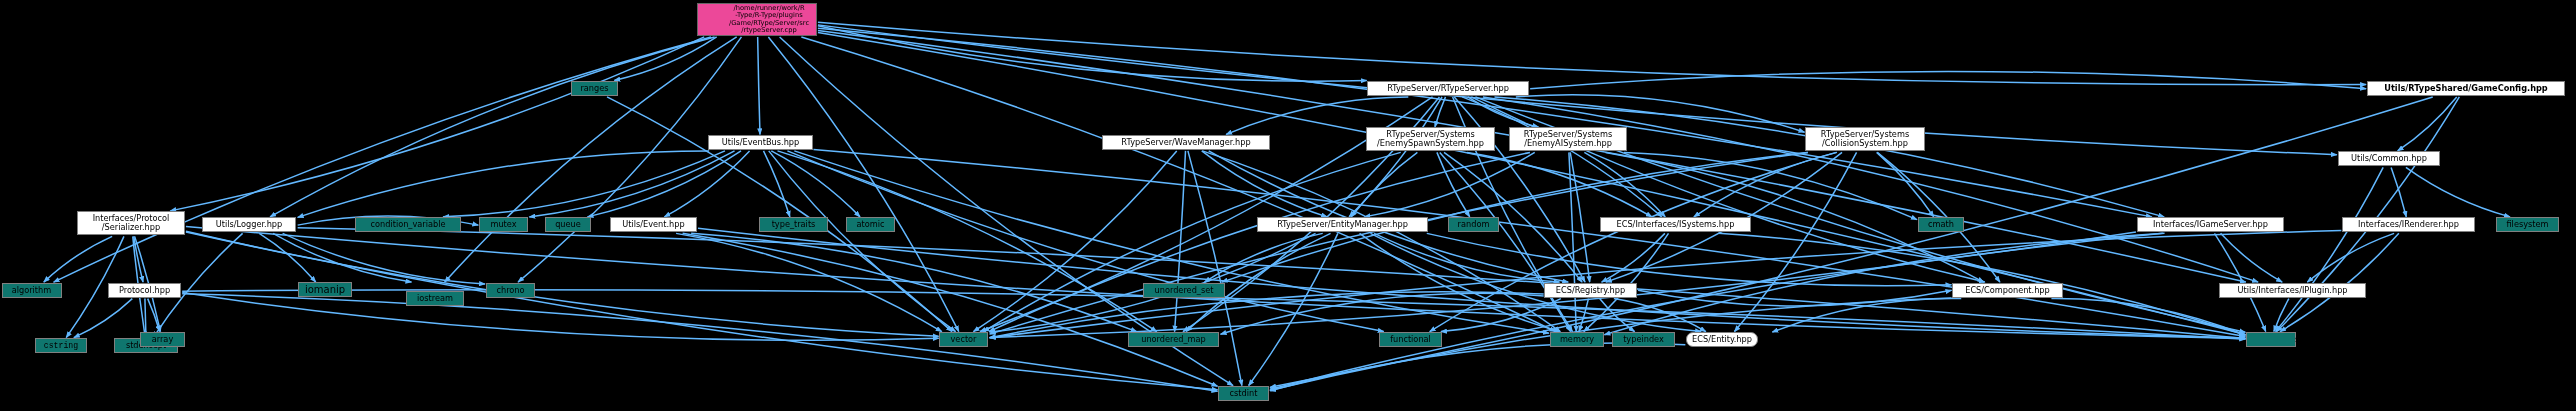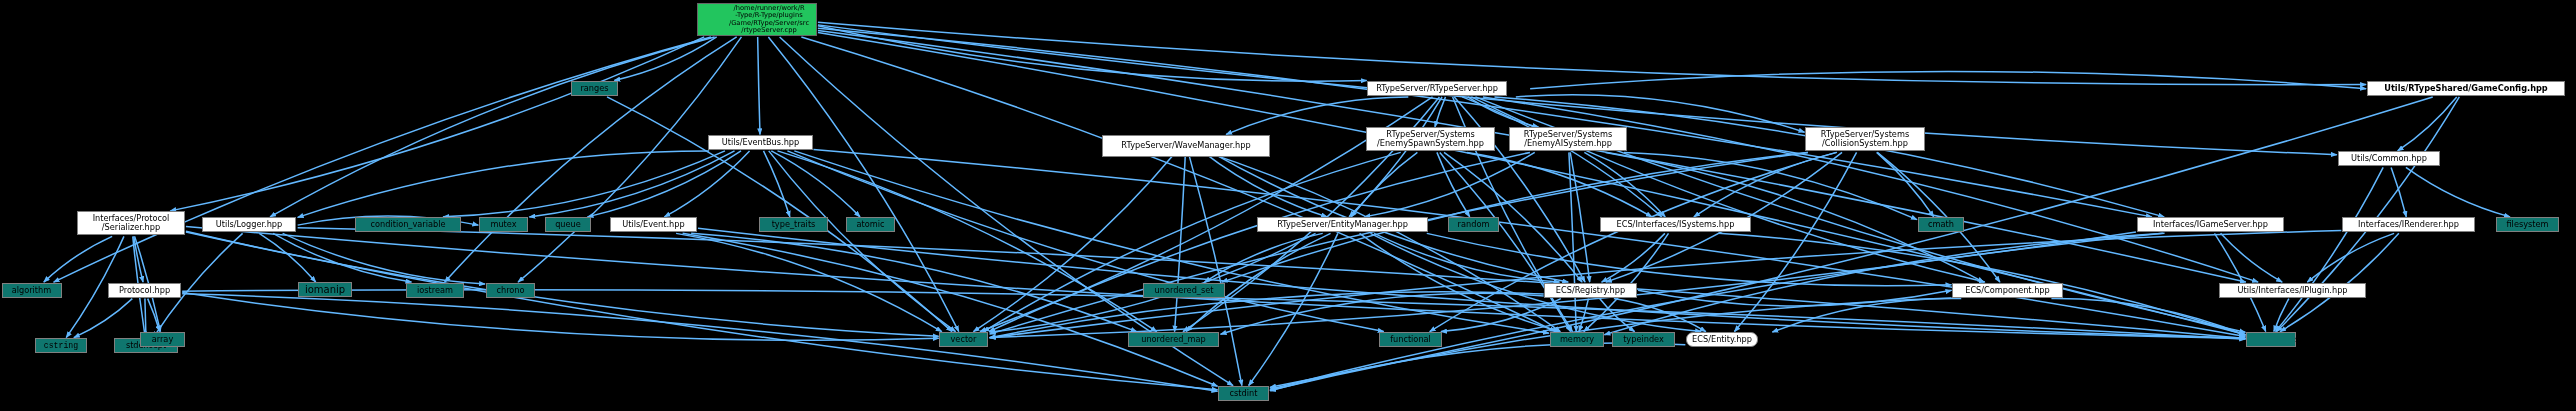--- a/index.html
+++ b/index.html
@@ -6,21 +6,21 @@
   html,body{margin:0;padding:0;background:#000;}
   #graph-root{position:relative;width:2576px;height:412px;background:#000;
               font-family:"DejaVu Sans","Liberation Sans",sans-serif;overflow:hidden;}
   #edge-layer{position:absolute;left:0;top:0;width:2576px;height:412px;}
   .node{position:absolute;box-sizing:border-box;
         display:flex;align-items:center;justify-content:center;
         text-align:center;color:#000;line-height:1.12;
         border:0.7px solid #808080;white-space:pre;}
   .node.hdr{background:#ffffff;}
   .node.sys{background:#0f766e;}
-  .node.root{background:#22c55e;border:0.7px solid #666;padding-left:24px;}
+  .node.root{background:#ec4899;border:0.7px solid #666;padding-left:24px;}
   .node span{display:block;width:100%;}
 </style>
 </head>
 <body>
 
 <div id="graph-root">
   <svg id="edge-layer" width="2576" height="412" viewBox="0 0 3436 549">
     <defs>
       <marker id="ah" markerWidth="9" markerHeight="7" refX="8" refY="3.5" orient="auto" markerUnits="userSpaceOnUse">
         <path d="M0,0 L9,3.5 L0,7 z" fill="#63b8ff"></path>
@@ -161,24 +161,24 @@
         <path d="M809.7,129.0 Q1061.1,254.1 1269.8,442.0" marker-end="url(#ah)"></path>
       </g>
   </svg>
   <div id="nodes-layer">
       <div class="node root" style="left: 697px; top: 3px; width: 120px; height: 33px; font-size: 6.7px;"><span>/home/runner/work/R
 -Type/R-Type/plugins
 /Game/RType/Server/src
 /rtypeServer.cpp</span></div>
       <div class="node sys" style="left: 571px; top: 81px; width: 47px; height: 15px; font-size: 8.2px;"><span>ranges</span></div>
       <div class="node hdr" style="left: 708px; top: 135px; width: 105px; height: 15px; font-size: 8.2px;"><span>Utils/EventBus.hpp</span></div>
-      <div class="node hdr" style="left: 1367px; top: 81px; width: 140px; height: 15px; font-size: 8.2px;"><span>RTypeServer/RTypeServer.hpp</span></div>
+      <div class="node hdr" style="left: 1367px; top: 81px; width: 162px; height: 15px; font-size: 8.2px;"><span>RTypeServer/RTypeServer.hpp</span></div>
       <div class="node hdr" style="left: 2367px; top: 81px; width: 198px; height: 15px; font-size: 8.2px; font-weight: bold;"><span>Utils/RTypeShared/GameConfig.hpp</span></div>
       <div class="node hdr" style="left: 2338px; top: 151px; width: 102px; height: 15px; font-size: 8.2px;"><span>Utils/Common.hpp</span></div>
-      <div class="node hdr" style="left: 1102px; top: 135px; width: 168px; height: 22px; font-size: 8.2px;"><span>RTypeServer/WaveManager.hpp</span></div>
+      <div class="node hdr" style="left: 1102px; top: 135px; width: 168px; height: 15px; font-size: 8.2px;"><span>RTypeServer/WaveManager.hpp</span></div>
       <div class="node hdr" style="left: 1366px; top: 127px; width: 129px; height: 24px; font-size: 8.2px;"><span>RTypeServer/Systems
 /EnemySpawnSystem.hpp</span></div>
       <div class="node hdr" style="left: 1509px; top: 127px; width: 118px; height: 24px; font-size: 8.2px;"><span>RTypeServer/Systems
 /EnemyAISystem.hpp</span></div>
       <div class="node hdr" style="left: 1805px; top: 127px; width: 120px; height: 24px; font-size: 8.2px;"><span>RTypeServer/Systems
 /CollisionSystem.hpp</span></div>
       <div class="node hdr" style="left: 77px; top: 211px; width: 108px; height: 24px; font-size: 8.2px;"><span>Interfaces/Protocol
 /Serializer.hpp</span></div>
       <div class="node hdr" style="left: 202px; top: 217px; width: 94px; height: 15px; font-size: 8.2px;"><span>Utils/Logger.hpp</span></div>
       <div class="node sys" style="left: 355px; top: 217px; width: 106px; height: 15px; font-size: 8.2px;"><span>condition_variable</span></div>
@@ -190,21 +190,21 @@
       <div class="node hdr" style="left: 1257px; top: 217px; width: 171px; height: 15px; font-size: 8.2px;"><span>RTypeServer/EntityManager.hpp</span></div>
       <div class="node sys" style="left: 1448px; top: 217px; width: 51px; height: 15px; font-size: 8.2px;"><span>random</span></div>
       <div class="node hdr" style="left: 1600px; top: 217px; width: 151px; height: 15px; font-size: 8.2px;"><span>ECS/Interfaces/ISystems.hpp</span></div>
       <div class="node sys" style="left: 1918px; top: 217px; width: 46px; height: 15px; font-size: 8.2px;"><span>cmath</span></div>
       <div class="node hdr" style="left: 2137px; top: 217px; width: 147px; height: 15px; font-size: 8.2px;"><span>Interfaces/IGameServer.hpp</span></div>
       <div class="node hdr" style="left: 2342px; top: 217px; width: 133px; height: 15px; font-size: 8.2px;"><span>Interfaces/IRenderer.hpp</span></div>
       <div class="node sys" style="left: 2496px; top: 217px; width: 63px; height: 15px; font-size: 8.2px;"><span>filesystem</span></div>
       <div class="node sys" style="left: 1.5px; top: 283px; width: 60px; height: 15px; font-size: 8.2px;"><span>algorithm</span></div>
       <div class="node hdr" style="left: 108px; top: 283px; width: 73px; height: 15px; font-size: 8.2px;"><span>Protocol.hpp</span></div>
       <div class="node sys" style="left: 298px; top: 282px; width: 54px; height: 15px; font-size: 10px;"><span>iomanip</span></div>
-      <div class="node sys" style="left: 406px; top: 283px; width: 58px; height: 15px; font-size: 8.2px;"><span>iostream</span></div>
+      <div class="node sys" style="left: 406px; top: 291px; width: 58px; height: 15px; font-size: 8.2px;"><span>iostream</span></div>
       <div class="node sys" style="left: 486px; top: 283px; width: 49px; height: 15px; font-size: 8.2px;"><span>chrono</span></div>
       <div class="node sys" style="left: 1143px; top: 283px; width: 82px; height: 15px; font-size: 8.2px;"><span>unordered_set</span></div>
       <div class="node hdr" style="left: 1544px; top: 283px; width: 93px; height: 15px; font-size: 8.2px;"><span>ECS/Registry.hpp</span></div>
       <div class="node hdr" style="left: 1952px; top: 283px; width: 111px; height: 15px; font-size: 8.2px;"><span>ECS/Component.hpp</span></div>
       <div class="node hdr" style="left: 2219px; top: 283px; width: 147px; height: 15px; font-size: 8.2px;"><span>Utils/Interfaces/IPlugin.hpp</span></div>
       <div class="node sys" style="left: 35px; top: 338px; width: 52px; height: 15px; font-size: 8.2px; font-family: Liberation Mono, monospace;"><span>cstring</span></div>
       <div class="node sys" style="left: 114px; top: 338px; width: 64px; height: 15px; font-size: 8.2px;"><span>stdexcept</span></div>
       <div class="node sys" style="left: 140px; top: 332px; width: 45px; height: 15px; font-size: 8.2px;"><span>array</span></div>
       <div class="node sys" style="left: 939px; top: 332px; width: 49px; height: 15px; font-size: 8.2px;"><span>vector</span></div>
       <div class="node sys" style="left: 1128px; top: 332px; width: 91px; height: 15px; font-size: 8.2px;"><span>unordered_map</span></div>

